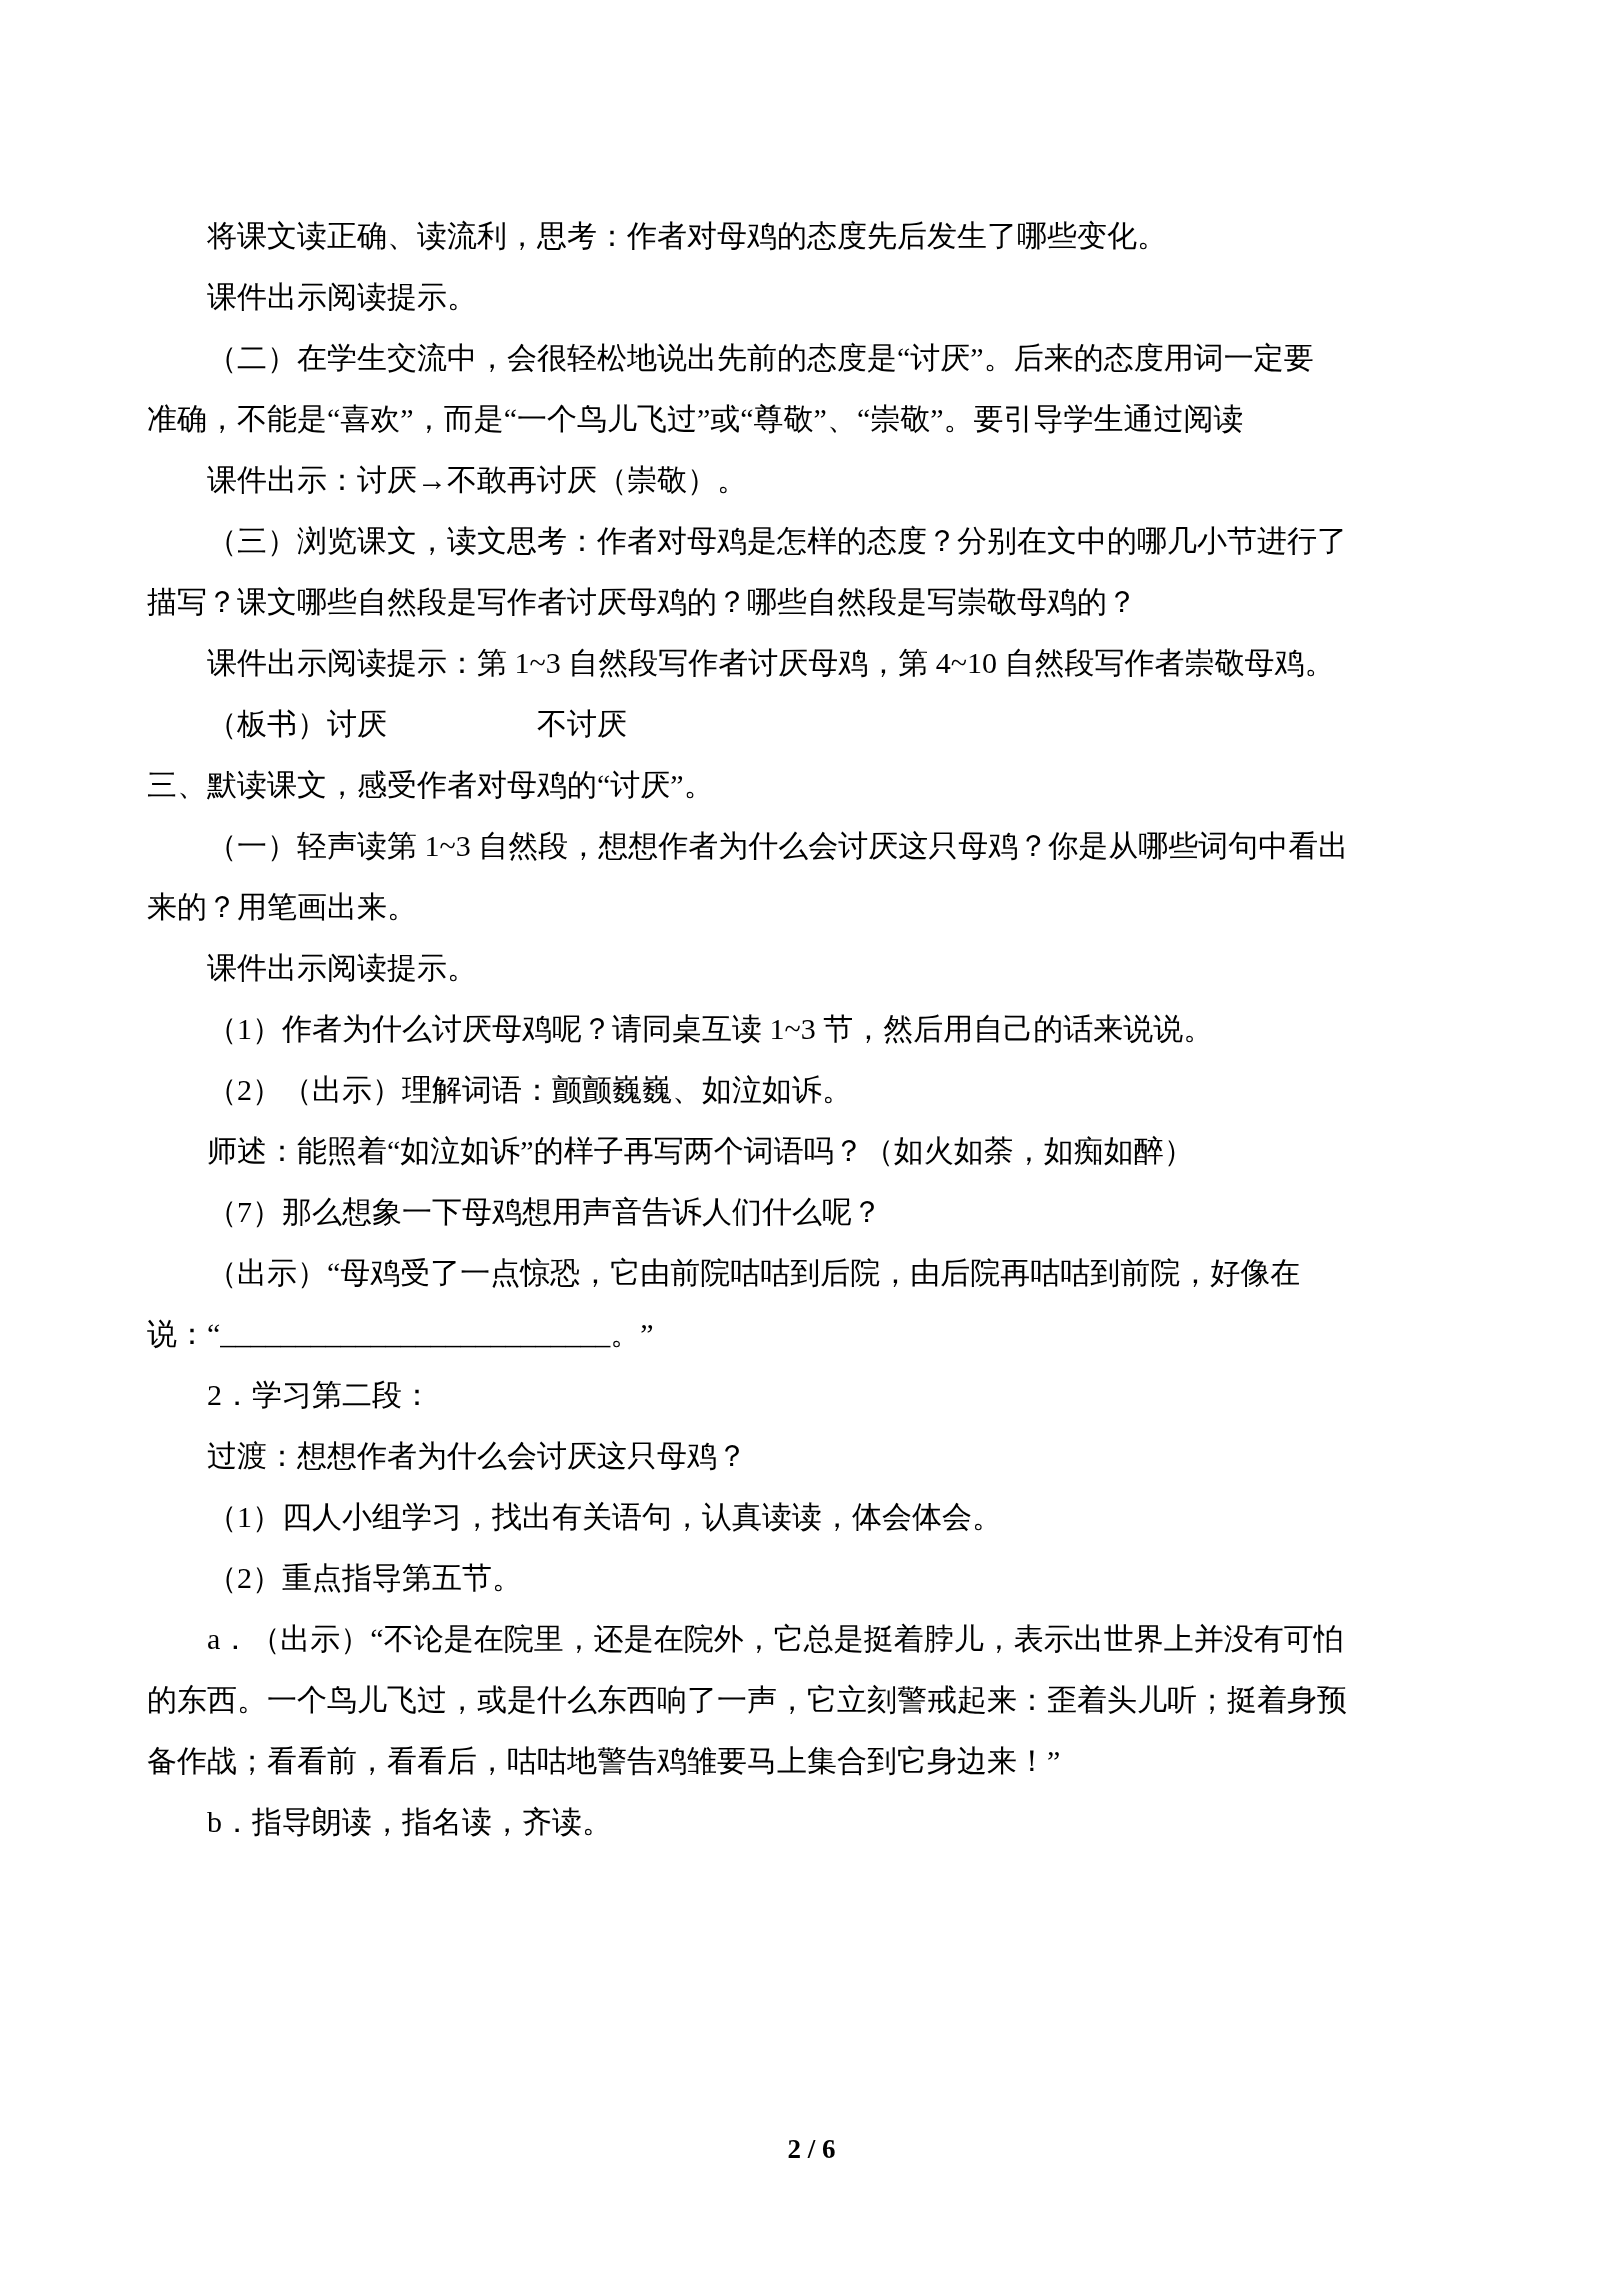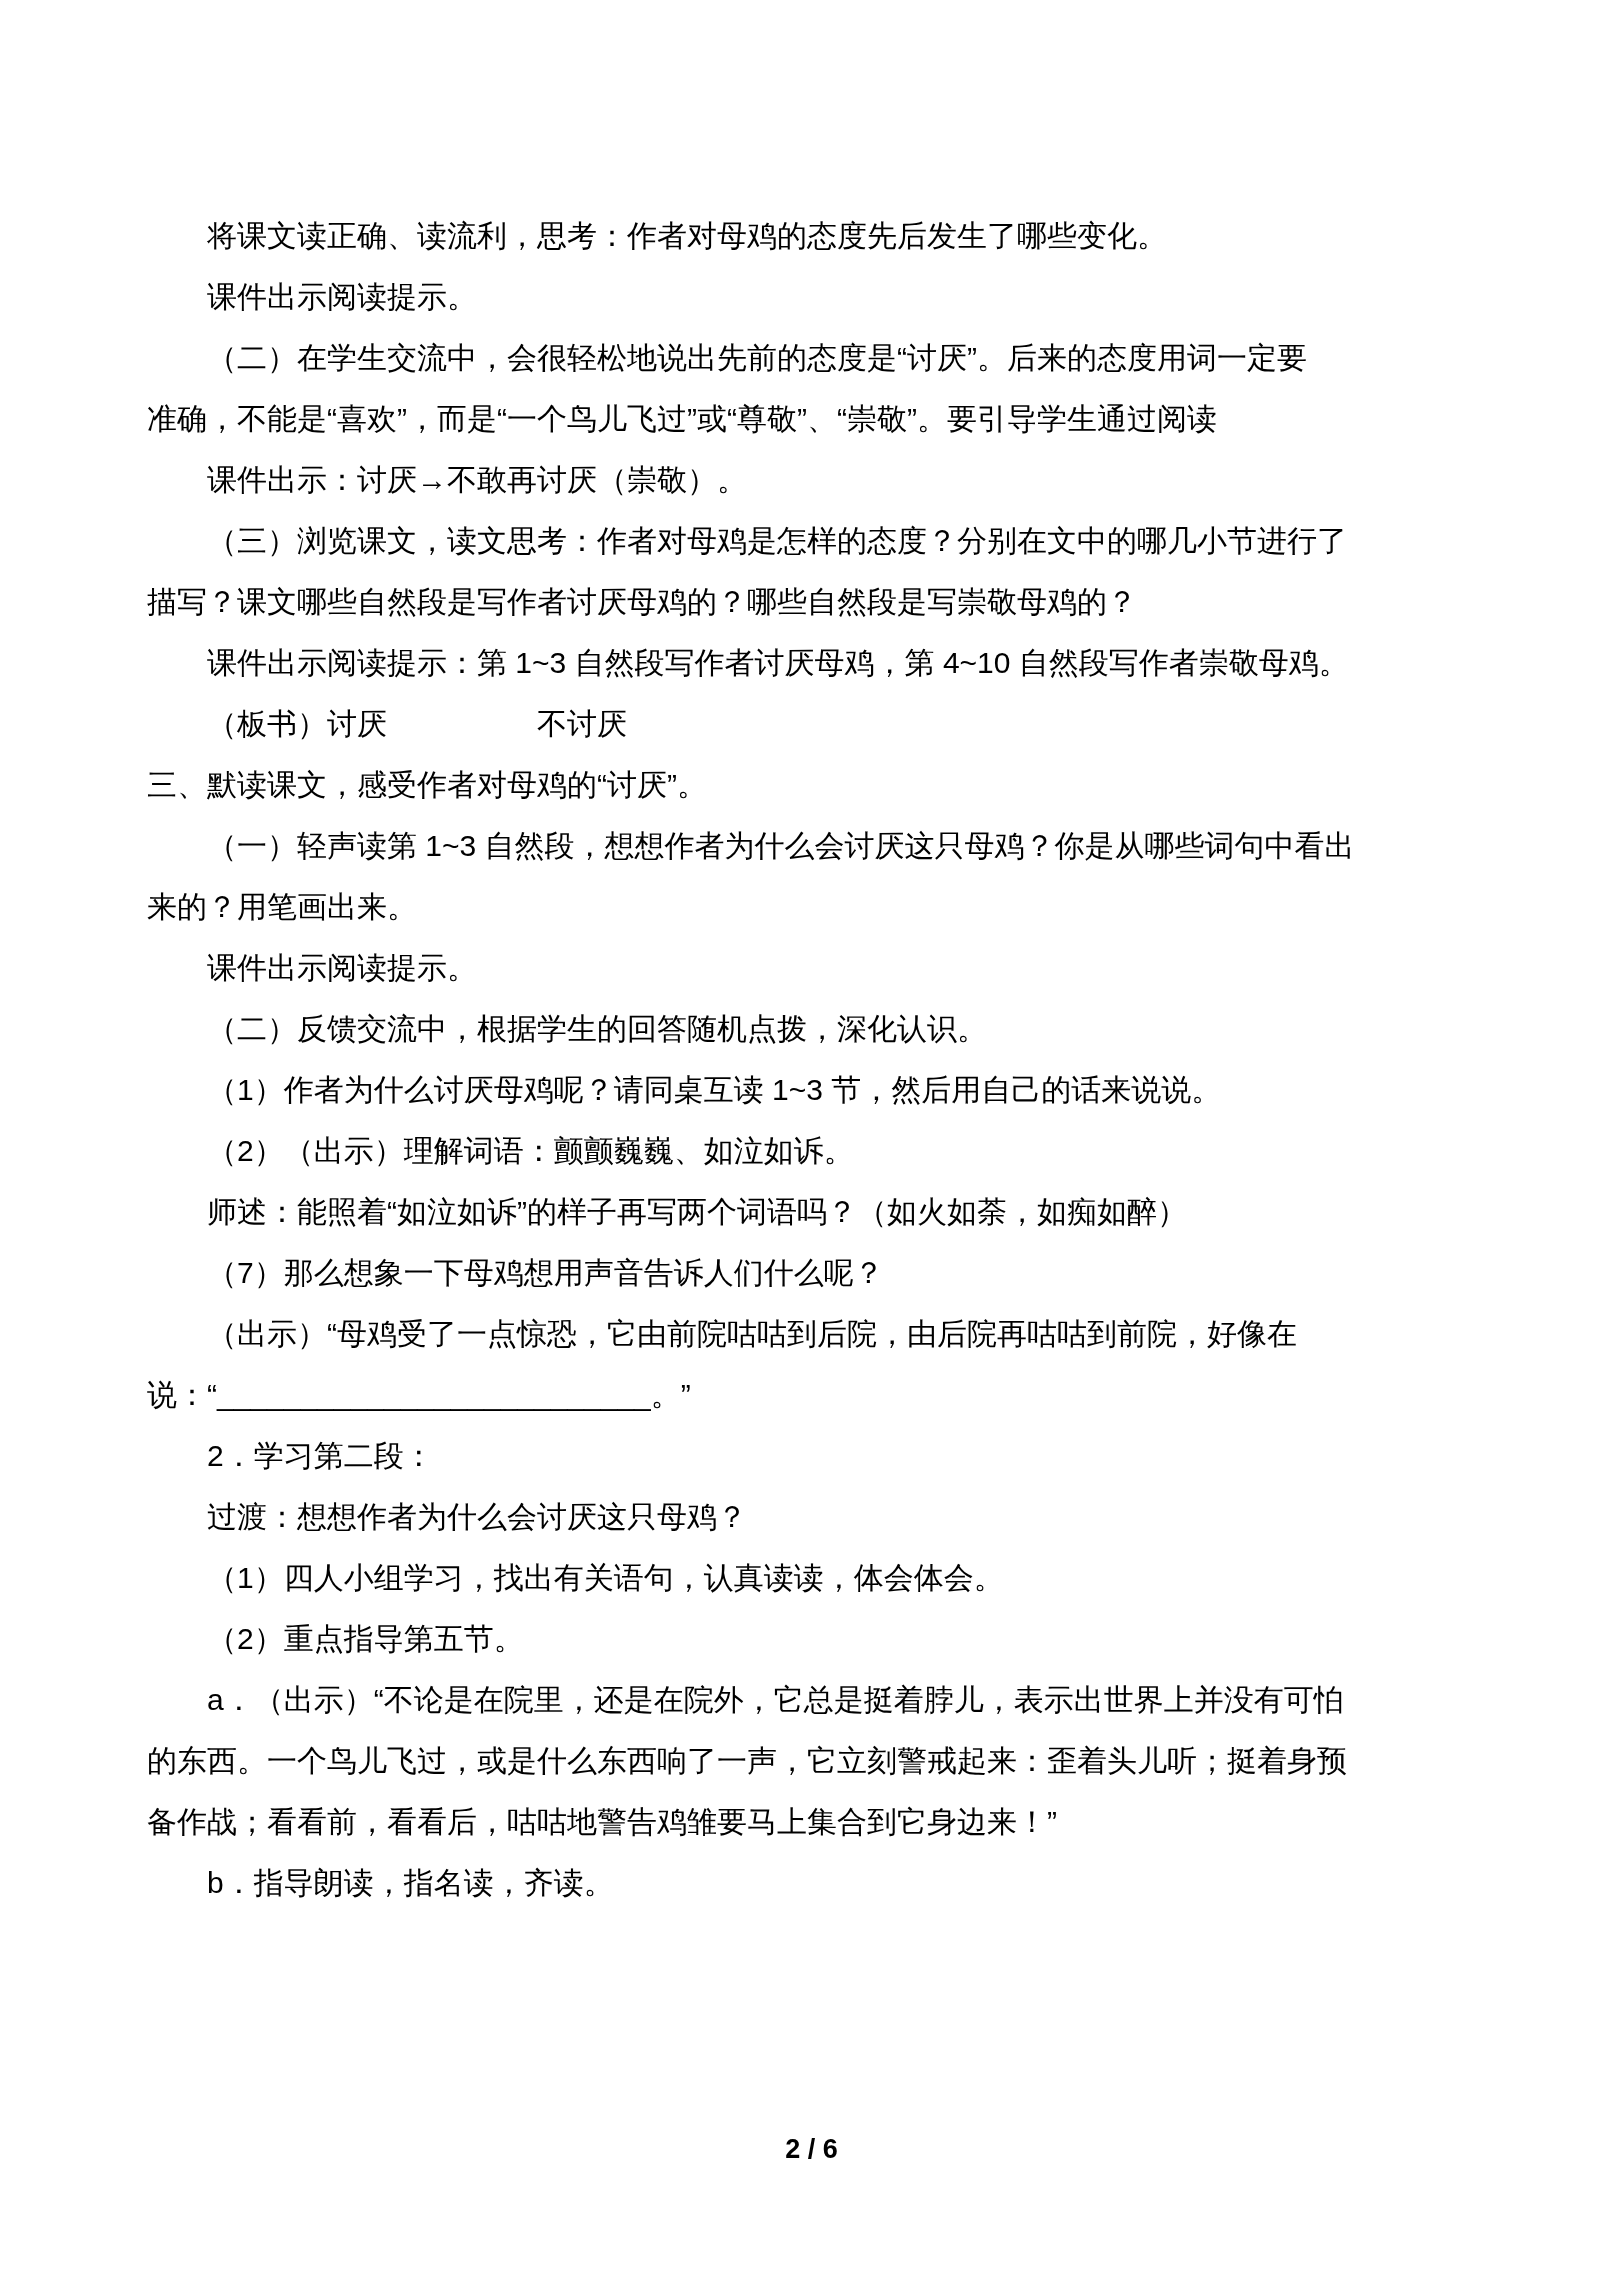--- a/index.html
+++ b/index.html
@@ -6,21 +6,21 @@
     margin: 0;
     padding: 0;
     background: #ffffff;
   }
   .page {
     position: relative;
     width: 1623px;
     height: 2295px;
     background: #ffffff;
     overflow: hidden;
-    font-family: Liberation Sans, sans-serif;
+    font-family: Liberation Serif, serif;
     color: #000000;
   }
   .doc-body {
     position: absolute;
     top: 205px;
     left: 147px;
     width: 1333px;
     font-size: 30px;
     line-height: 61px;
     color: #000000;
@@ -57,21 +57,20 @@
       <div class="line">准确，不能是“喜欢”，而是“一个鸟儿飞过”或“尊敬”、“崇敬”。要引导学生通过阅读</div>
       <div class="line indent">课件出示：讨厌→不敢再讨厌（崇敬）。</div>
       <div class="line indent">（三）浏览课文，读文思考：作者对母鸡是怎样的态度？分别在文中的哪几小节进行了</div>
       <div class="line">描写？课文哪些自然段是写作者讨厌母鸡的？哪些自然段是写崇敬母鸡的？</div>
       <div class="line indent">课件出示阅读提示：第 1~3 自然段写作者讨厌母鸡，第 4~10 自然段写作者崇敬母鸡。</div>
       <div class="line indent">（板书）讨厌　　　　　不讨厌</div>
       <div class="line">三、默读课文，感受作者对母鸡的“讨厌”。</div>
       <div class="line indent">（一）轻声读第 1~3 自然段，想想作者为什么会讨厌这只母鸡？你是从哪些词句中看出</div>
       <div class="line">来的？用笔画出来。</div>
       <div class="line indent">课件出示阅读提示。</div>
-      <div class="line indent">（二）反馈交流中，根据学生的回答随机点拨，深化认识。</div>
       <div class="line indent">（1）作者为什么讨厌母鸡呢？请同桌互读 1~3 节，然后用自己的话来说说。</div>
       <div class="line indent">（2）（出示）理解词语：颤颤巍巍、如泣如诉。</div>
       <div class="line indent">师述：能照着“如泣如诉”的样子再写两个词语吗？（如火如荼，如痴如醉）</div>
       <div class="line indent">（7）那么想象一下母鸡想用声音告诉人们什么呢？</div>
       <div class="line indent">（出示）“母鸡受了一点惊恐，它由前院咕咕到后院，由后院再咕咕到前院，好像在</div>
       <div class="line">说：“__________________________。”</div>
       <div class="line indent">2．学习第二段：</div>
       <div class="line indent">过渡：想想作者为什么会讨厌这只母鸡？</div>
       <div class="line indent">（1）四人小组学习，找出有关语句，认真读读，体会体会。</div>
       <div class="line indent">（2）重点指导第五节。</div>

